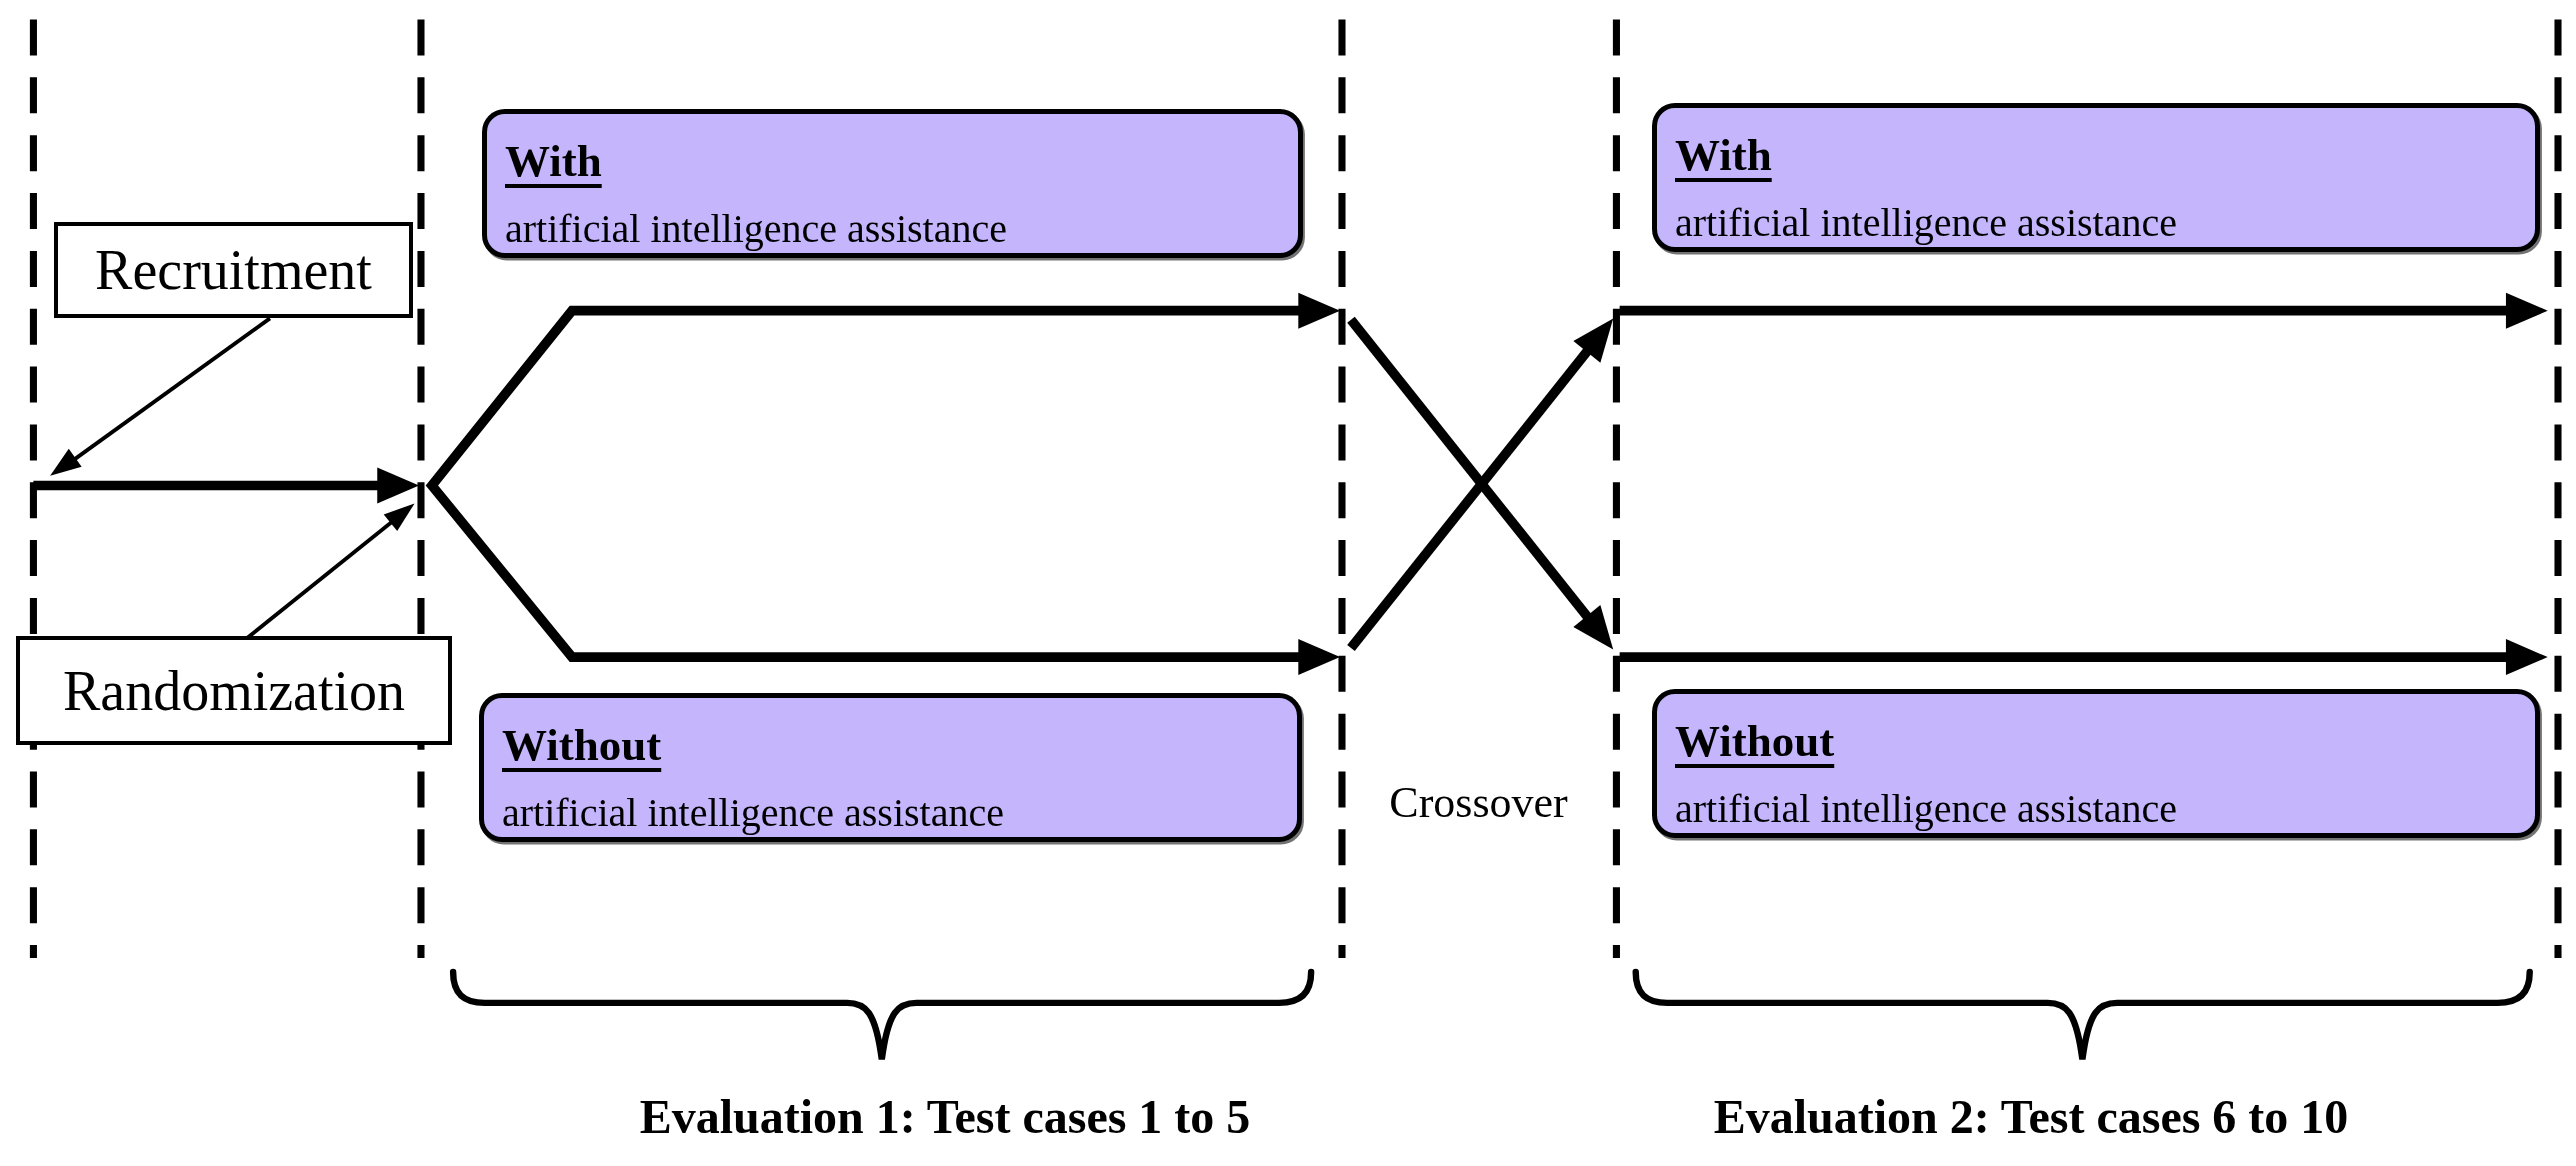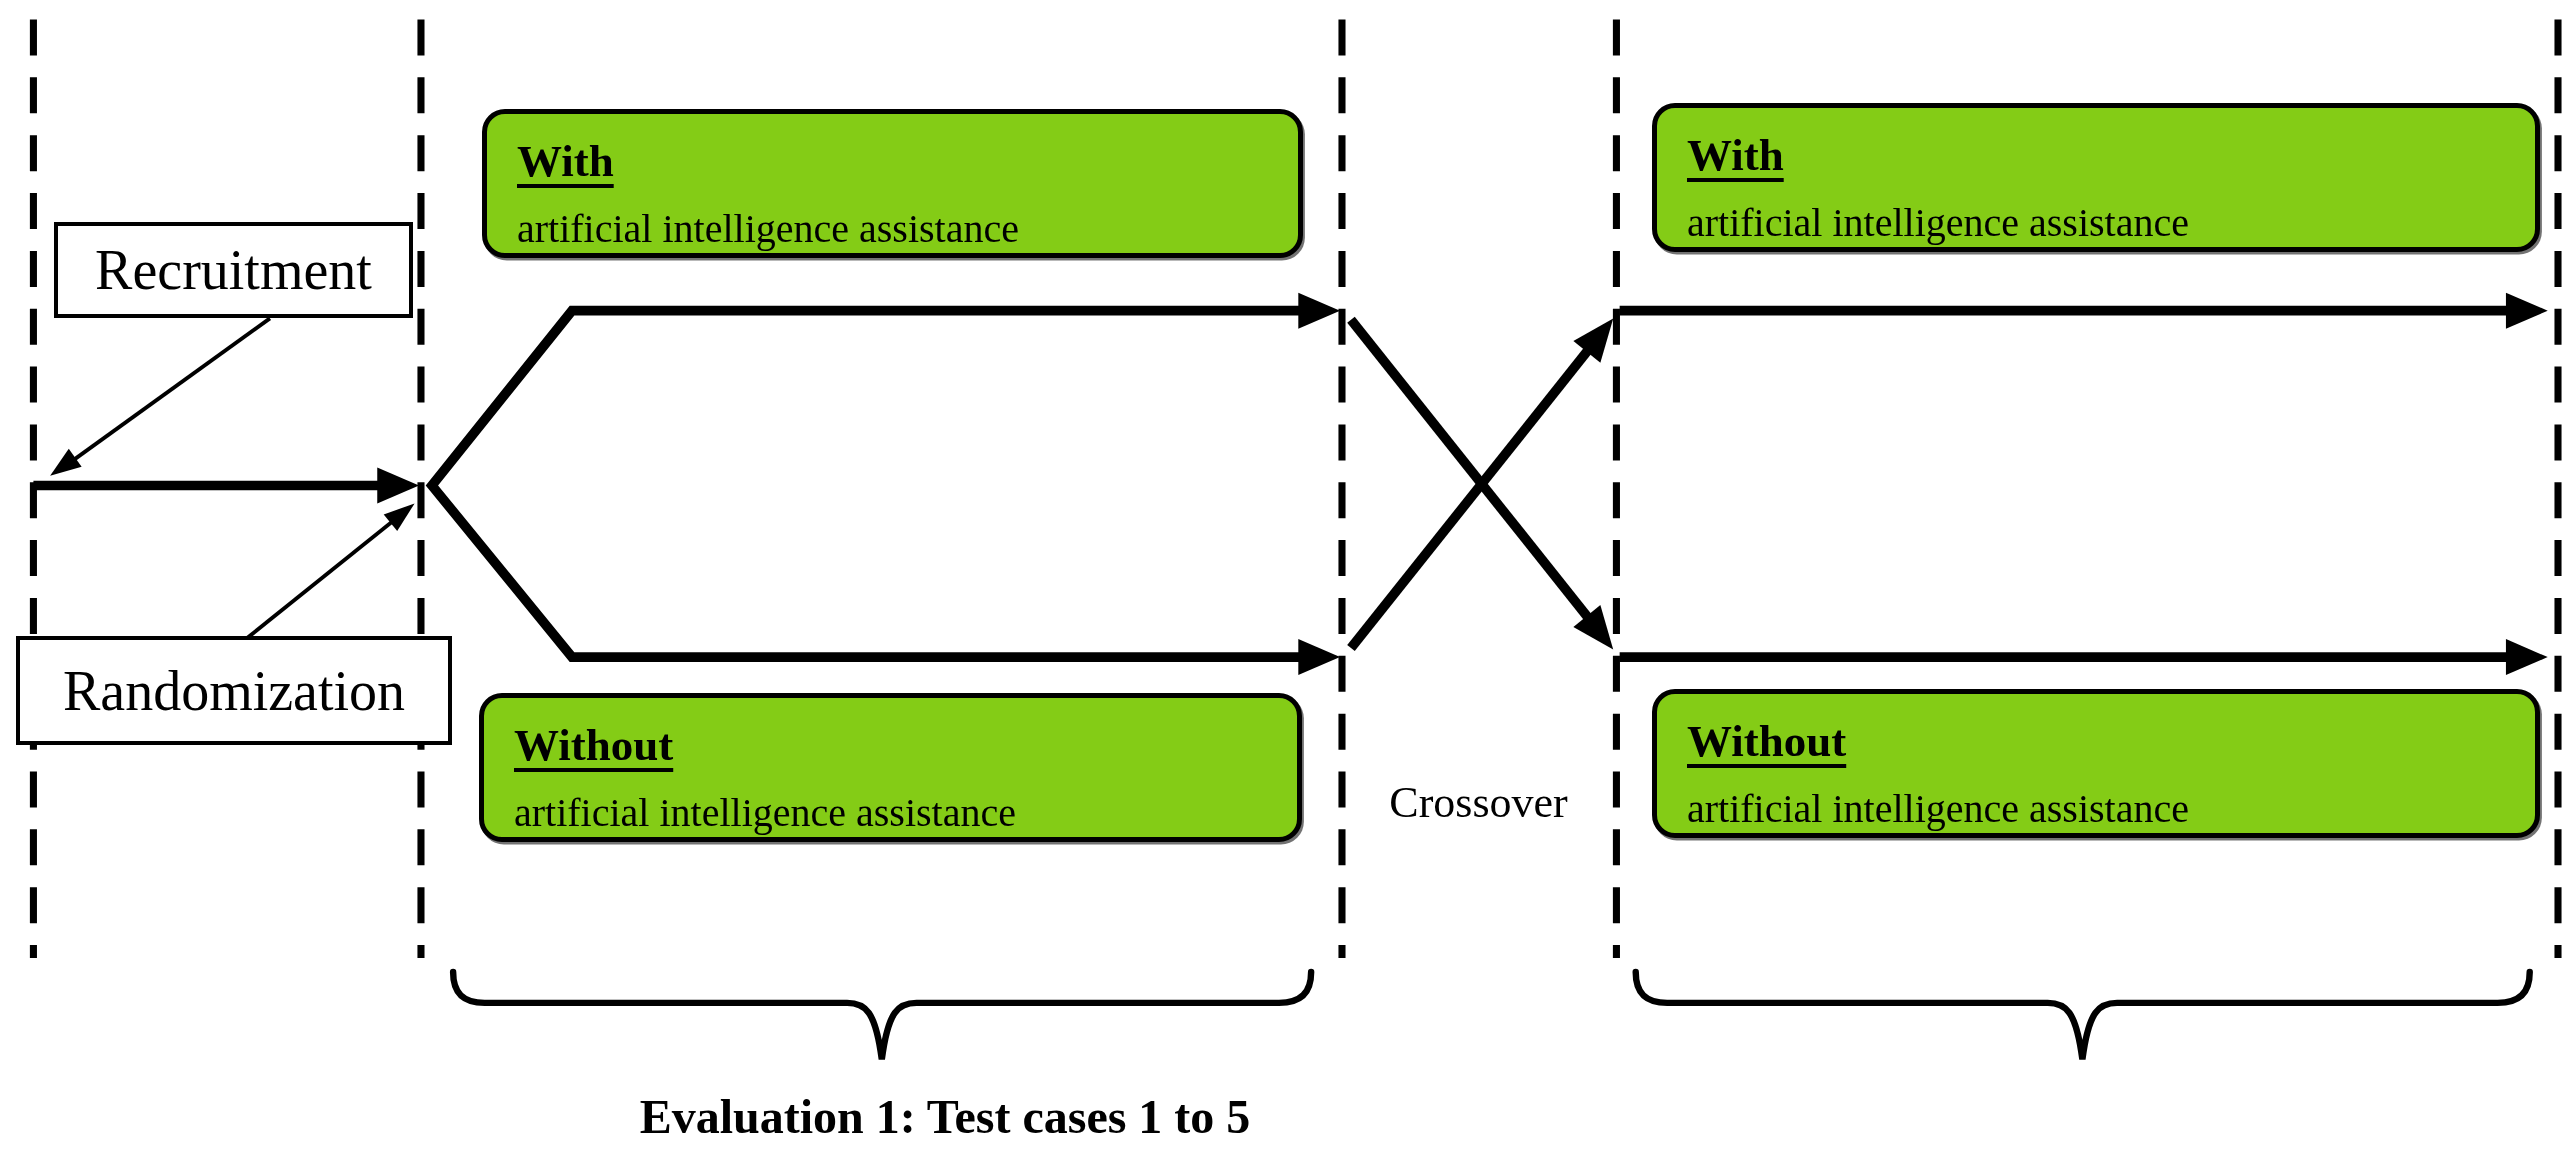--- a/index.html
+++ b/index.html
@@ -32,25 +32,25 @@
     box-sizing: border-box;
   }
   .plain-box .box-label {
     font-size: 56px;
     line-height: 1;
     white-space: nowrap;
   }
   .arm-box {
     position: absolute;
     z-index: 2;
-    background: #84cc16;
+    background: #c4b5fd;
     border: 5.1px solid #000000;
     border-radius: 23px;
     box-sizing: border-box;
-    padding: 14px 30px 0 30px;
+    padding: 14px 30px 0 18px;
     box-shadow: 1.9px 2.6px 0 rgba(0,0,0,0.55);
   }
   .arm-title {
     font-size: 45px;
     font-weight: bold;
     line-height: 67px;
     text-decoration: underline;
     text-decoration-thickness: 3.9px;
     text-underline-offset: 7.7px;
     white-space: nowrap;
@@ -161,15 +161,16 @@
 
   <div class="arm-box" style="left:1652px; top:689px; width:888px; height:149px;">
     <div class="arm-title">Without</div>
     <div class="arm-subtitle">artificial intelligence assistance</div>
   </div>
 
   <div class="float-label" style="left:1337px; top:779px; width:283px;">Crossover</div>
 
   <div class="phase-label" style="left:463px; top:1091px; width:964px;">Evaluation 1: Test cases 1 to 5</div>
 
+  <div class="phase-label" style="left:1549px; top:1091px; width:964px;">Evaluation 2: Test cases 6 to 10</div>
 
 </div>
 
 
 </body></html>

